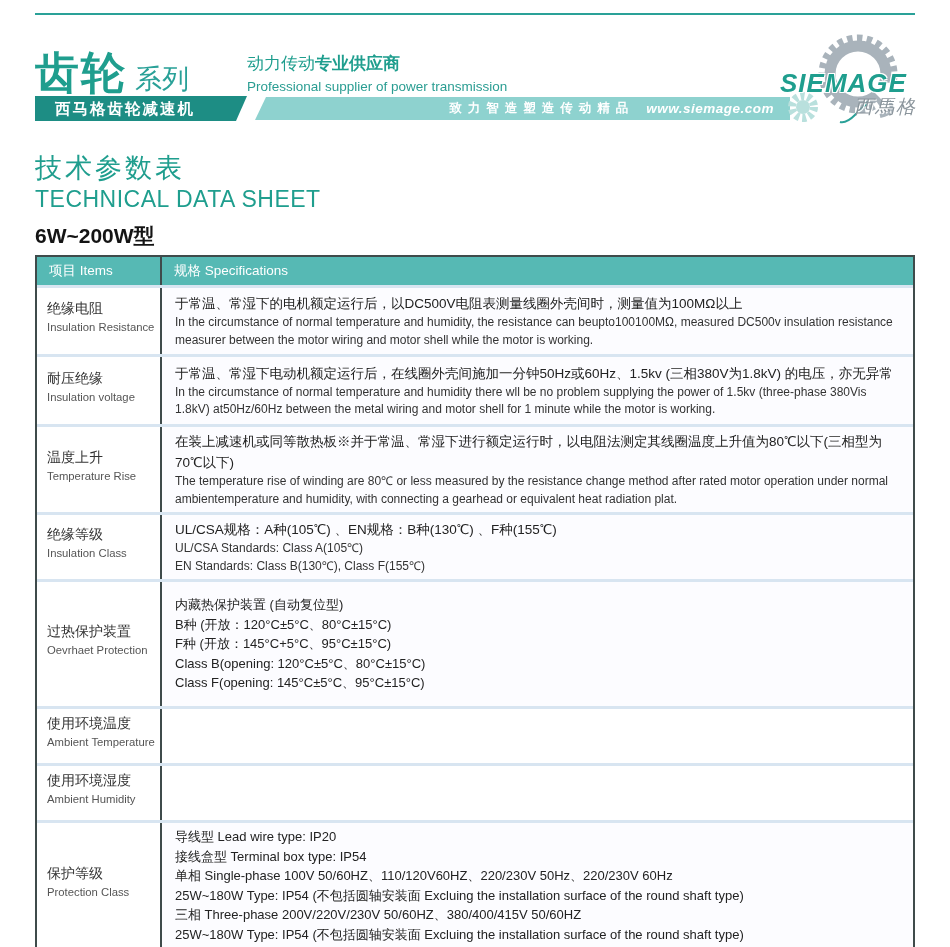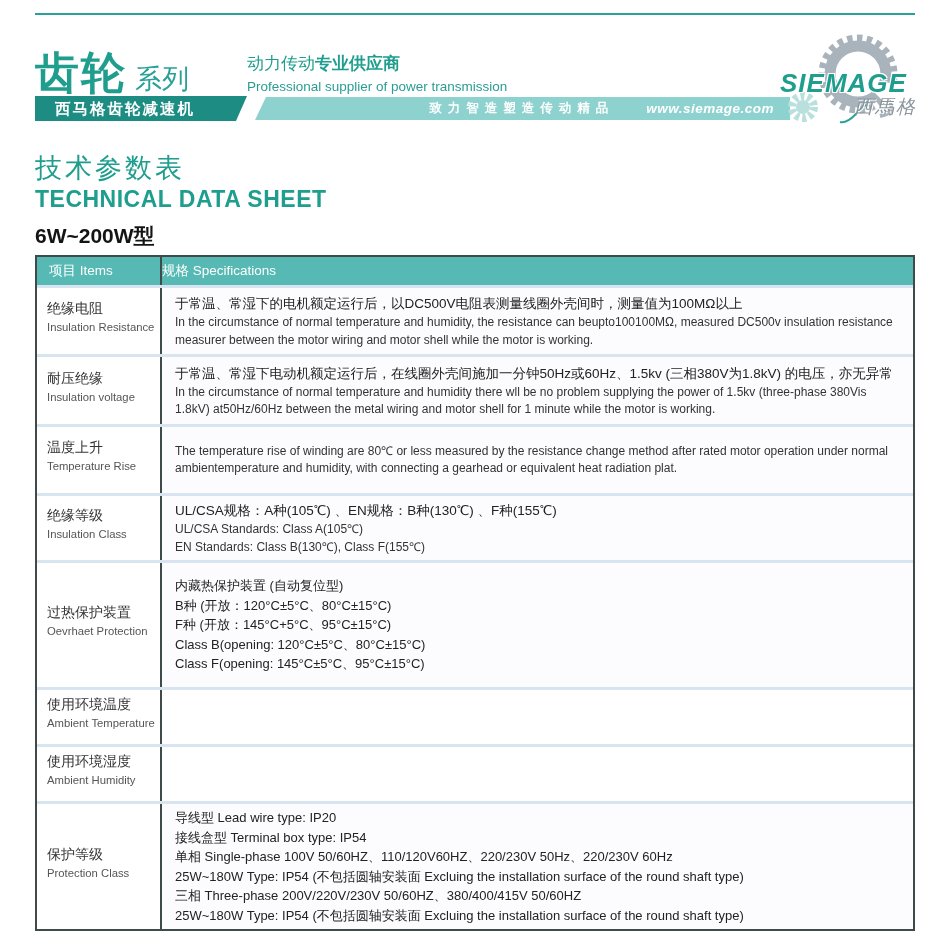--- a/index.html
+++ b/index.html
@@ -17,21 +17,21 @@
   .banner-dark {
     position:absolute; left:35px; top:96px; width:212px; height:25px;
     background:#1d8d84; color:#fff; font-size:15.5px; font-weight:bold;
     line-height:25px; padding-left:20px; letter-spacing:2px;
     clip-path:polygon(0 0, 100% 0, calc(100% - 11px) 100%, 0 100%);
   }
   .banner-band {
     position:absolute; left:255px; top:97px; width:535px; height:23px;
     background:#8ed2cf; clip-path:polygon(11px 0, 100% 0, 100% 100%, 0 100%);
     display:flex; align-items:center; justify-content:flex-end;
-    padding-right:16px; gap:32px;
+    padding-right:16px; gap:12px;
   }
   .band-slogan { color:#fff; font-size:12.5px; font-weight:bold; letter-spacing:6px; }
   .band-site { color:#fff; font-size:13.5px; font-weight:bold; font-style:italic; letter-spacing:0.5px; }
   .slogan { position:absolute; left:247px; top:52px; }
   .slogan-cn { font-size:17px; color:#1f9e8e; }
   .slogan-cn b { font-weight:bold; }
   .slogan-en { font-size:13.5px; color:#2a9d92; margin-top:4px; }
   
   .logo { position:absolute; left:788px; top:28px; width:150px; height:95px; }
   .logo svg.gear-big { position:absolute; left:18px; top:0; }
@@ -42,27 +42,27 @@
   }
   .logo .logo-cn {
     position:absolute; left:66px; top:66px; font-size:19px; font-style:italic;
     font-family:"Liberation Serif", serif; color:#8b959c; letter-spacing:2px;
     text-shadow:1px 1px 0 #fff;
   }
   .logo svg.swoosh { position:absolute; left:48px; top:72px; }
   .logo svg.gear-small { position:absolute; left:-2px; top:62px; }
   
   .doc-title-cn { position:absolute; left:35px; top:150px; font-size:27px; color:#1f9e8e; letter-spacing:3px; }
-  .doc-title-en { position:absolute; left:35px; top:186px; font-size:23px; font-weight:bold; color:#1f9e8e; letter-spacing:0.5px; }
+  .doc-title-en { position:absolute; left:35px; top:186px; font-size:23px; font-weight:normal; color:#1f9e8e; letter-spacing:0.5px; }
   .doc-model { position:absolute; left:35px; top:222px; font-size:21px; font-weight:bold; color:#141414; }
   
   .sheet { position:absolute; left:35px; top:255px; width:880px; border:2px solid #3f4b4b; background:#fff; }
   .thead { display:flex; background:#56b9b4; color:#fff; height:28px; line-height:28px; font-size:13.5px; }
   .thead .th-item { width:125px; flex:0 0 125px; padding-left:12px; border-right:2px solid #3f4b4b; }
-  .thead .th-spec { flex:1; }
+  .thead .th-spec { flex:1; padding-left:12px; }
   .trow { display:flex; border-top:3px solid #d8e5f1; }
   .cell-item {
     width:125px; flex:0 0 125px; border-right:2px solid #3f4b4b;
     display:flex; flex-direction:column; justify-content:center;
     padding:5px 4px 13px 10px; background:#ffffff;
   }
   .cell-spec {
     flex:1; display:flex; flex-direction:column; justify-content:center;
     padding:4px 10px 4px 13px; background:#fcfcff;
   }
@@ -149,20 +149,21 @@
         <div class="line">In the circumstance of normal temperature and humidity there wll be no problem supplying the power of 1.5kv (three-phase 380Vis 1.8kV) at50Hz/60Hz between the metal wiring and motor shell for 1 minute while the motor is working.</div>
       </div>
     </div>
 
     <div class="trow r2">
       <div class="cell-item">
         <div class="item-cn">温度上升</div>
         <div class="item-en">Temperature Rise</div>
       </div>
       <div class="cell-spec">
+        <div class="line cn">在装上减速机或同等散热板※并于常温、常湿下进行额定运行时，以电阻法测定其线圈温度上升值为80℃以下(三相型为70℃以下)</div>
         <div class="line">The temperature rise of winding are 80℃ or less measured by the resistance change method after rated motor operation under normal ambientemperature and humidity, with connecting a gearhead or equivalent heat radiation plat.</div>
       </div>
     </div>
 
     <div class="trow r3">
       <div class="cell-item">
         <div class="item-cn">绝缘等级</div>
         <div class="item-en">Insulation Class</div>
       </div>
       <div class="cell-spec">

